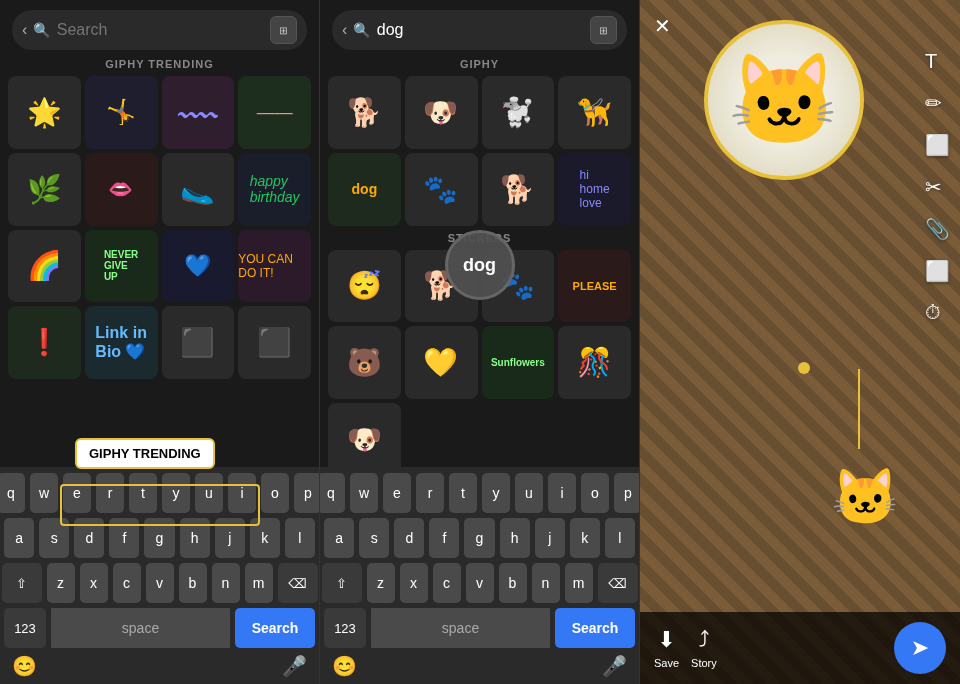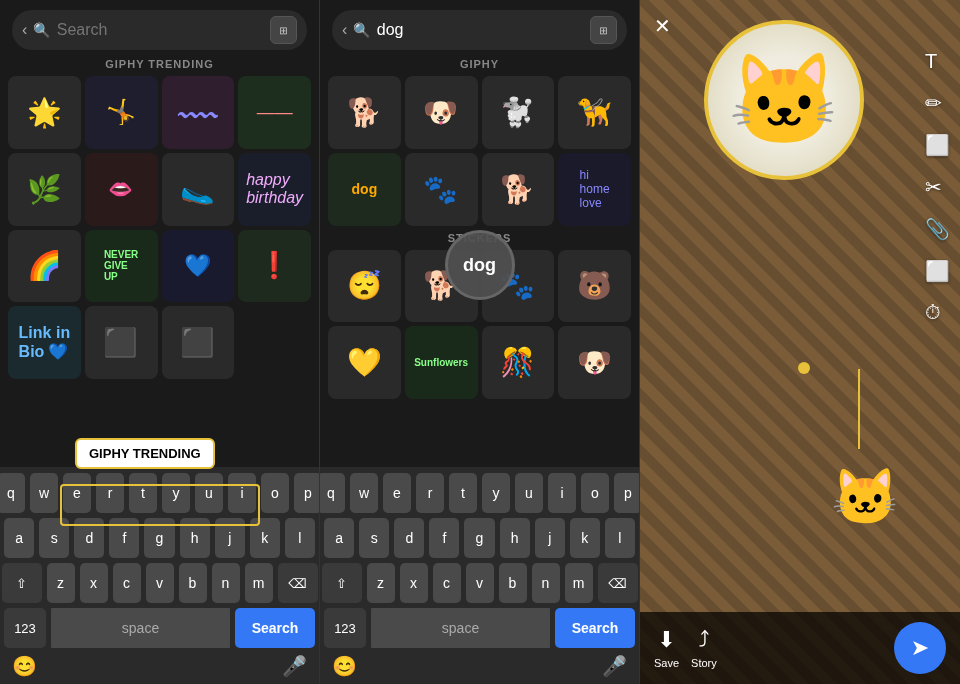--- a/index.html
+++ b/index.html
@@ -340,28 +340,31 @@
     </div>
     <div class="sticker-cell" style="background:#1e2e1e">
       <span style="font-size:18px;color:#f88">——</span>
     </div>
     <div class="sticker-cell">🌿</div>
     <div class="sticker-cell" style="background:#2a1a1a">
       <span style="font-size:20px">👄</span>
     </div>
     <div class="sticker-cell">🥿</div>
     <div class="sticker-cell" style="background:#1a1e2a">
-      <span style="font-size:16px;font-style:italic;color:#f0abfc">happy<br>birthday</span>
+      <span style="font-size:14px;font-style:italic;color:#22c55e">happy<br>birthday</span>
     </div>
     <div class="sticker-cell">🌈</div>
     <div class="sticker-cell" style="background:#1a2a1a">
       <span style="font-size:10px;font-weight:900;color:#8f8">NEVER<br>GIVE<br>UP</span>
     </div>
     <div class="sticker-cell" style="background:#1a1a2e">
       <span style="font-size:22px">💙</span>
+    </div>
+    <div class="sticker-cell" style="background:#2a1a2a">
+      <span style="font-size:12px;color:#fa0">YOU CAN DO IT!</span>
     </div>
     <div class="sticker-cell" style="background:#1e2a1e">
       <span style="font-size:26px;color:#ff0">❗</span>
     </div>
     <div class="sticker-cell" style="background:#1a2a2e">
       <span style="font-size:16px;font-weight:900;color:#6bf">Link in<br>Bio 💙</span>
     </div>
     <div class="sticker-cell">⬛</div>
     <div class="sticker-cell">⬛</div>
   </div>
@@ -444,20 +447,23 @@
       <span style="font-size:12px;color:#88f">hi<br>home<br>love</span>
     </div>
   </div>
 
   <div class="section-label" style="margin-top:6px;">STICKERS</div>
 
   <div class="sticker-grid">
     <div class="sticker-cell">😴</div>
     <div class="sticker-cell">🐕</div>
     <div class="sticker-cell">🐾</div>
+    <div class="sticker-cell" style="background:#2a1a1a">
+      <span style="font-size:11px;font-weight:900;color:#fa0">PLEASE</span>
+    </div>
     <div class="sticker-cell">🐻</div>
     <div class="sticker-cell">💛</div>
     <div class="sticker-cell" style="background:#1a2a1a">
       <span style="font-size:10px;font-weight:700;color:#8f8">Sunflowers</span>
     </div>
     <div class="sticker-cell">🎊</div>
     <div class="sticker-cell">🐶</div>
   </div>
 
   <div class="dog-circle" style="left:50%; transform:translateX(-50%); top:230px;">

